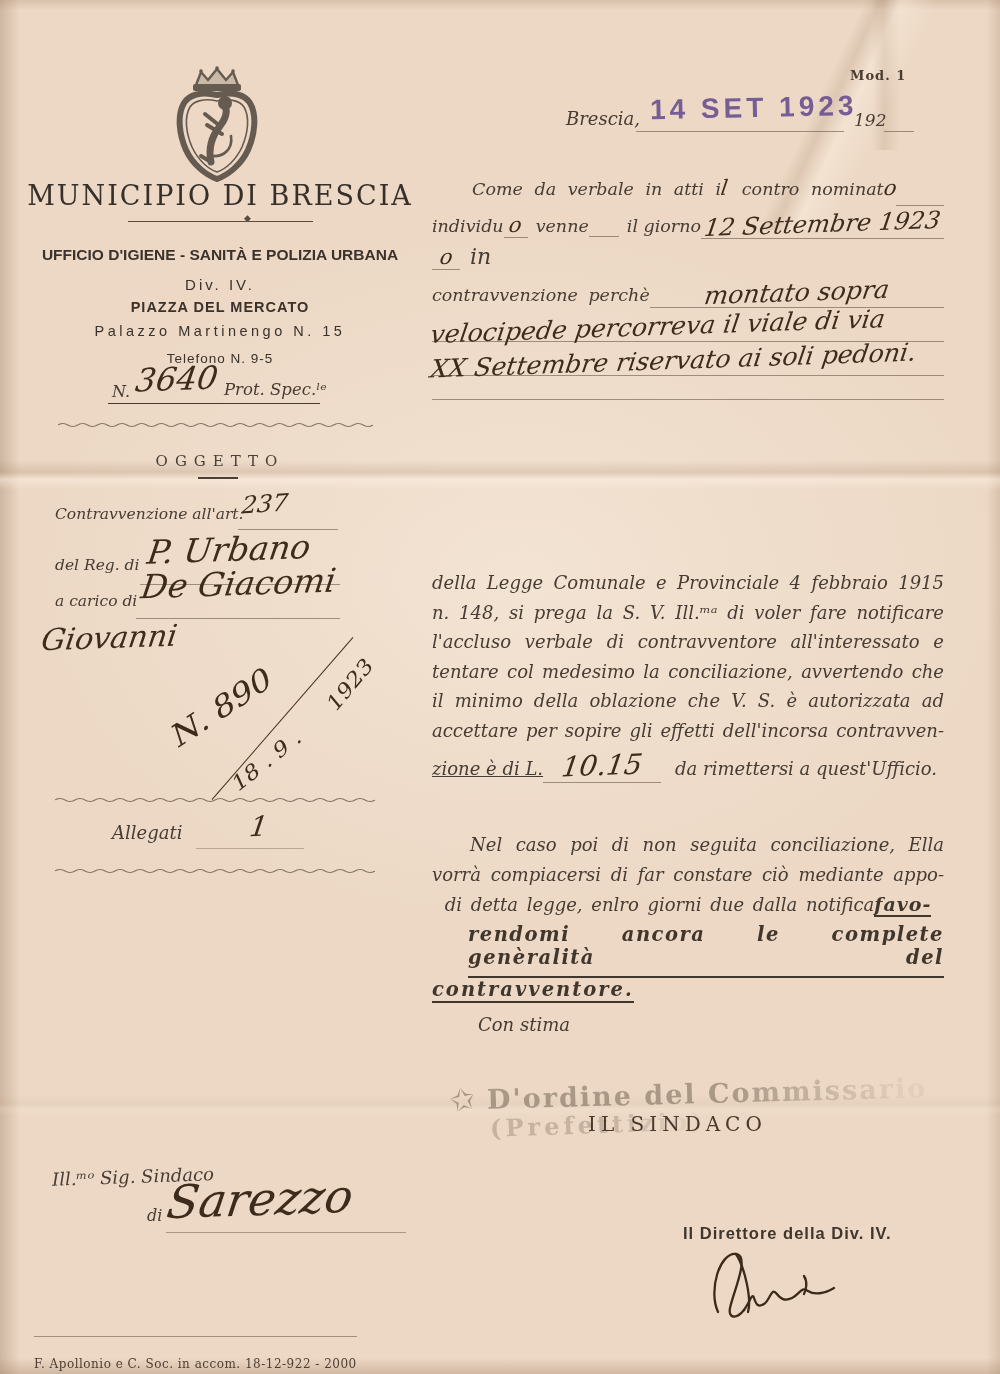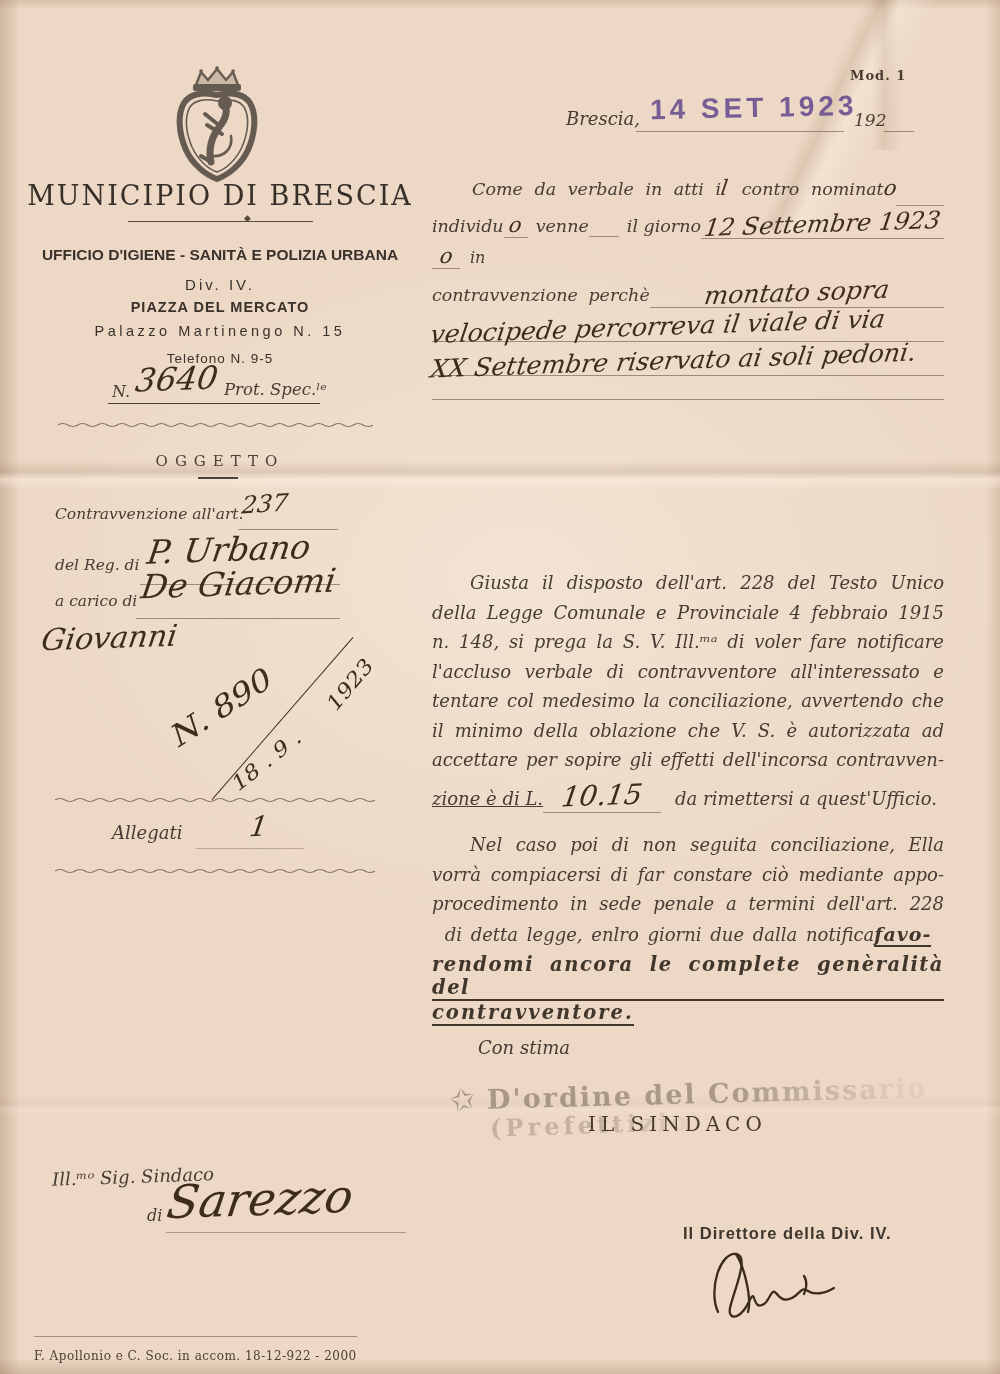--- a/index.html
+++ b/index.html
@@ -132,61 +132,59 @@
     <div class="row">
       <span class="print" style="font-size:17.5px;">individu</span>
       <span class="rule" style="min-width:24px;text-align:center;"><span class="hand" style="font-size:21px;">o</span></span>
       <span class="print" style="font-size:17.5px;margin-left:8px;">venne</span>
       <span class="rule" style="width:30px;">&nbsp;</span>
       <span class="print" style="font-size:17.5px;margin-left:8px;">il giorno</span>
       <span class="fillbox" style="text-align:center;"><span class="hand" style="font-size:24px;">12 Settembre 1923</span></span>
     </div>
     <div class="row">
       <span class="rule" style="min-width:28px;text-align:center;"><span class="hand" style="font-size:21px;">o</span></span>
-      <span class="print" style="font-size:16px;margin-left:10px;">in</span>
+      <span class="print" style="font-size:22px;margin-left:10px;">in</span>
     </div>
     <div class="row">
       <span class="print" style="font-size:17.5px;word-spacing:5px;">contravvenzione perchè</span>
       <span class="fillbox" style="text-align:center;"><span class="hand" style="font-size:25px;">montato sopra</span></span>
     </div>
     <div class="row">
       <span class="fillbox"><span class="hand" style="font-size:25px;">velocipede percorreva il viale di via</span></span>
     </div>
     <div class="row">
       <span class="fillbox"><span class="hand" style="font-size:25px;">XX Settembre riservato ai soli pedoni.</span></span>
     </div>
     <div class="row" style="height:24px;">
         <span class="fill"></span>
       </div>
   </div>
 
   <div class="abs" style="left:432px;top:572px;width:512px;">
-    <div class="jline" style="text-indent:38px;">Giusta il disposto dell'art. 228 del Testo Unico</div>
     <div class="jline">della Legge Comunale e Provinciale 4 febbraio 1915</div>
     <div class="jline">n. 148, si prega la S. V. Ill.ᵐᵃ di voler fare notificare</div>
     <div class="jline">l'accluso verbale di contravventore all'interessato e</div>
     <div class="jline">tentare col medesimo la conciliazione, avvertendo che</div>
     <div class="jline">il minimo della oblazione che V. S. è autorizzata ad</div>
     <div class="jline">accettare per sopire gli effetti dell'incorsa contravven-</div>
     <div class="row" style="height:32px;">
       <span class="print" style="font-size:18px;text-decoration:underline;">zione è di L.</span>
       <span class="rule" style="width:118px;text-align:center;"><span class="hand" style="font-size:28px;">10.15</span></span>
       <span class="print" style="font-size:18px;margin-left:14px;">da rimettersi a quest'Ufficio.</span>
     </div>
   </div>
 
   <div class="abs" style="left:432px;top:834px;width:512px;">
     <div class="jline" style="text-indent:38px;">Nel caso poi di non seguita conciliazione, Ella</div>
     <div class="jline">vorrà compiacersi di far constare ciò mediante appo-</div>
-    <div class="jline">procedimento in sede penale a termini dell'art. 228</div>
     <div class="row" style="height:30px;justify-content:center;">
       <span class="print" style="font-size:18px;word-spacing:3px;">di detta legge, enlro giorni due dalla notifica</span>
       <span class="boldu" style="font-size:19px;letter-spacing:1px;">favo-</span>
     </div>
-    <div class="jline boldu" style="height:36px;font-size:19.5px;letter-spacing:1.5px;padding-bottom:10px;">rendomi ancora le complete genèralità del</div>
+    <div class="jline boldu" style="height:36px;font-size:19.5px;letter-spacing:1.5px;padding-bottom:17px;margin-left:36px;">rendomi ancora le complete genèralità del</div>
     <div style="height:36px;">
       <span class="boldu" style="display:inline-block;font-size:19.5px;letter-spacing:2px;">contravventore.</span>
     </div>
     <div class="print" style="font-size:18px;padding-left:46px;">Con stima</div>
   </div>
 
   <div class="abs" style="left:450px;top:1082px;font-size:30px;color:rgba(110,94,78,.55);transform:rotate(-12deg);">✩</div>
   <div class="abs stampfade" style="left:487px;top:1078px;font-weight:700;font-size:27px;letter-spacing:2px;color:rgba(112,96,80,.52);transform:rotate(-1.5deg);white-space:nowrap;">D'ordine del Commissario</div>
   <div class="abs stampfade" style="left:490px;top:1110px;font-weight:700;font-size:24px;letter-spacing:4px;color:rgba(118,100,84,.33);transform:rotate(-2deg);white-space:nowrap;">(Prefettizio)</div>
   <div class="abs" style="left:588px;top:1112px;font-size:20px;letter-spacing:5px;color:#49392c;">IL SINDACO</div>
@@ -199,15 +197,15 @@
   <div class="abs sans" style="left:683px;top:1224px;font-weight:700;font-size:16.5px;letter-spacing:1px;color:#3f362d;">Il Direttore della Div. IV.</div>
   <svg class="abs" style="left:700px;top:1238px;" width="160" height="90" viewBox="0 0 160 90">
     <g stroke="#3c2b1b" stroke-width="2.3" fill="none" stroke-linecap="round">
       <path d="M18,74 C8,52 20,14 36,16 C50,18 34,52 30,70 C28,80 36,82 44,72"></path>
       <path d="M36,16 C44,28 52,60 48,74"></path>
       <path d="M44,72 C50,64 52,54 54,60 C56,66 58,70 64,66 C70,62 71,50 76,55 C80,60 84,64 92,60 C100,56 101,48 108,53 C114,57 124,56 134,50"></path>
       <path d="M104,38 C108,44 106,52 104,56"></path>
     </g>
   </svg>
 
-  <div class="abs" style="left:34px;top:1336px;font-size:12px;letter-spacing:.5px;color:#4c3e32;border-top:1px solid rgba(90,70,55,.5);padding-top:12px;">F. Apollonio e C. Soc. in accom. 18-12-922 - 2000</div>
+  <div class="abs" style="left:34px;top:1336px;font-size:12px;letter-spacing:.5px;color:#4c3e32;border-top:1px solid rgba(90,70,55,.5);padding-top:20px;">F. Apollonio e C. Soc. in accom. 18-12-922 - 2000</div>
 
 </div>
 
 </body></html>

